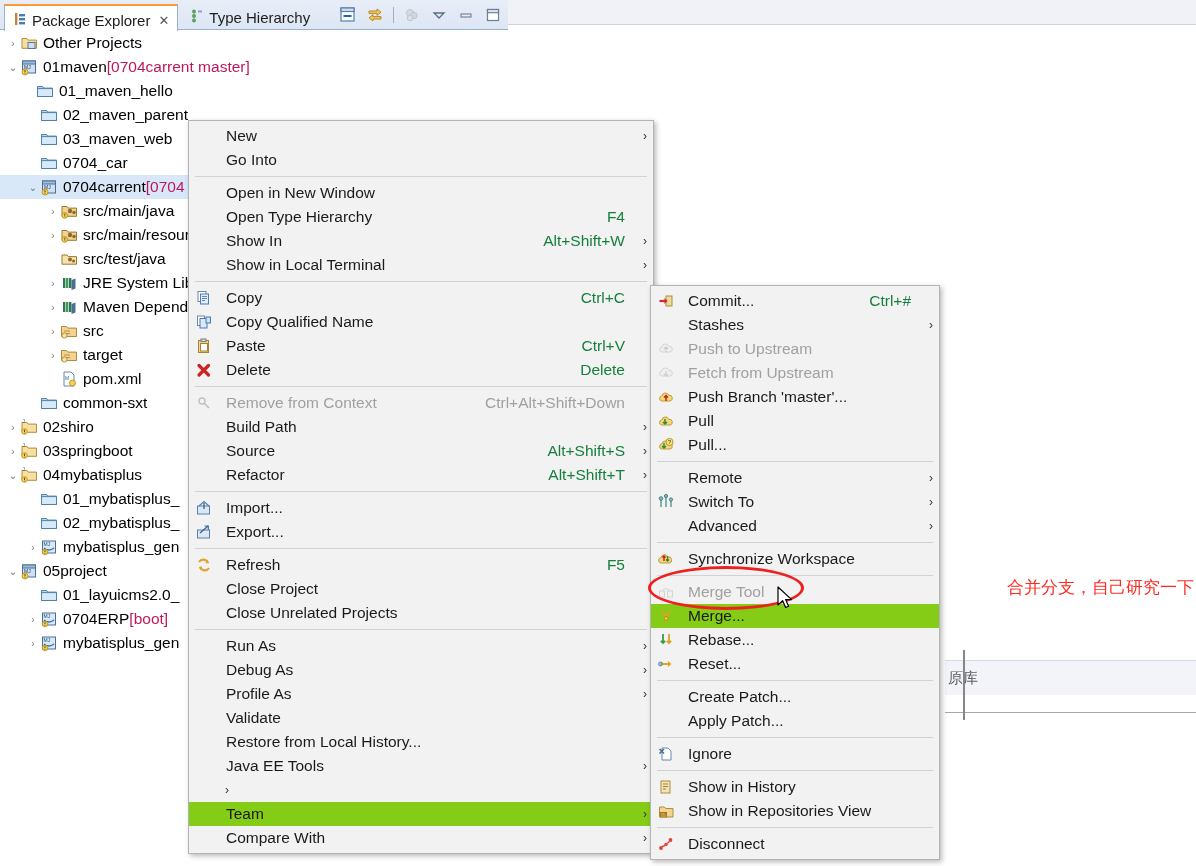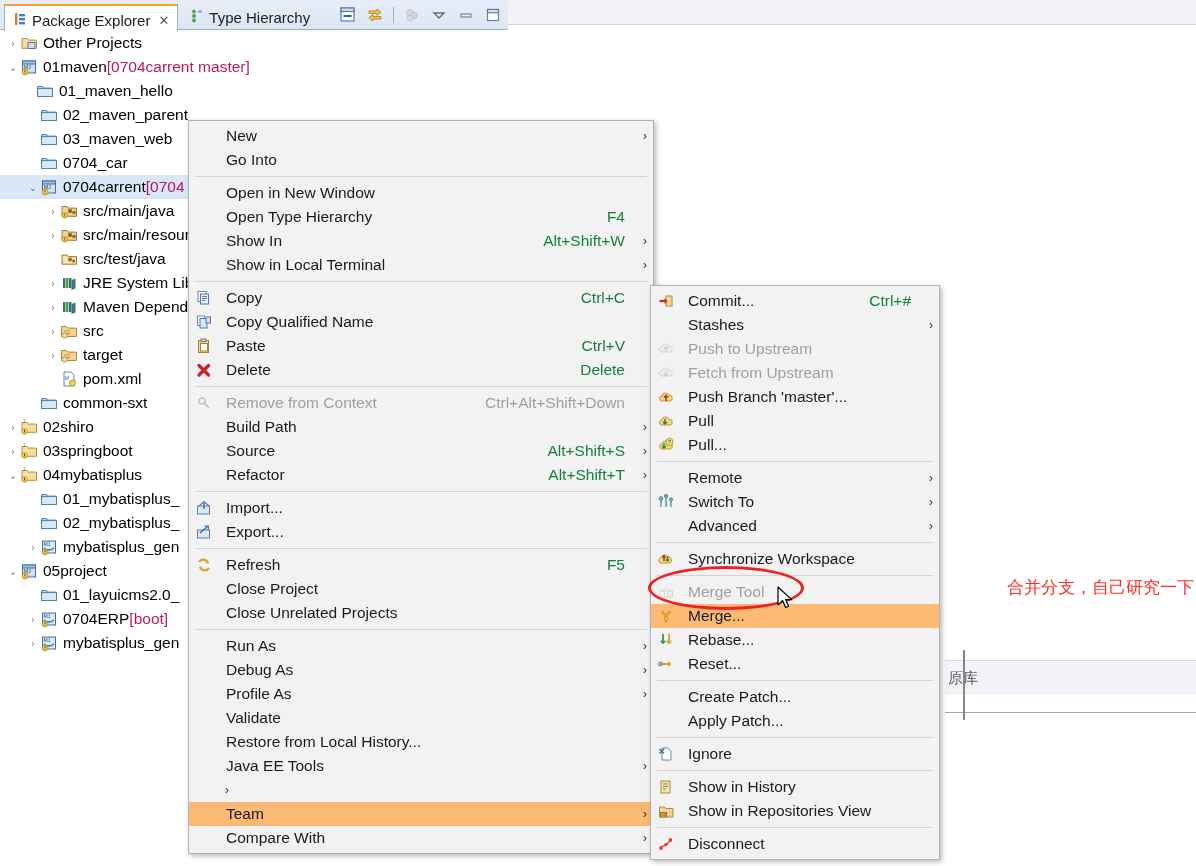--- a/index.html
+++ b/index.html
@@ -96,21 +96,21 @@
     border: 1px solid #b4b4b4;
     box-shadow: 2px 2px 5px rgba(0,0,0,0.28);
     padding: 3px 0;
     font-size: 15.5px;
     color: #1a1a1a;
   }
   .mi {
     position: relative; height: 24px; display: flex; align-items: center;
     padding: 0 0 0 0; white-space: nowrap; cursor: default;
   }
-  .mi.sel { background: #fdba74; }
+  .mi.sel { background: #84cc16; }
   .mi.disabled { color: #a0a0a0; }
   .mi-ico {
     width: 30px; flex: 0 0 30px; height: 20px;
     display: flex; align-items: center; justify-content: center;
   }
   .mi-ico svg { display: block; }
   .mi-label { flex: 1 1 auto; padding-left: 7px; }
   .mi-accel { padding-right: 12px; color: #15803d; }
   .mi.disabled .mi-accel { color: #a0a0a0; }
   .mi-arrow { width: 16px; flex: 0 0 16px; text-align: center; font-size: 12px; color:#333; }

